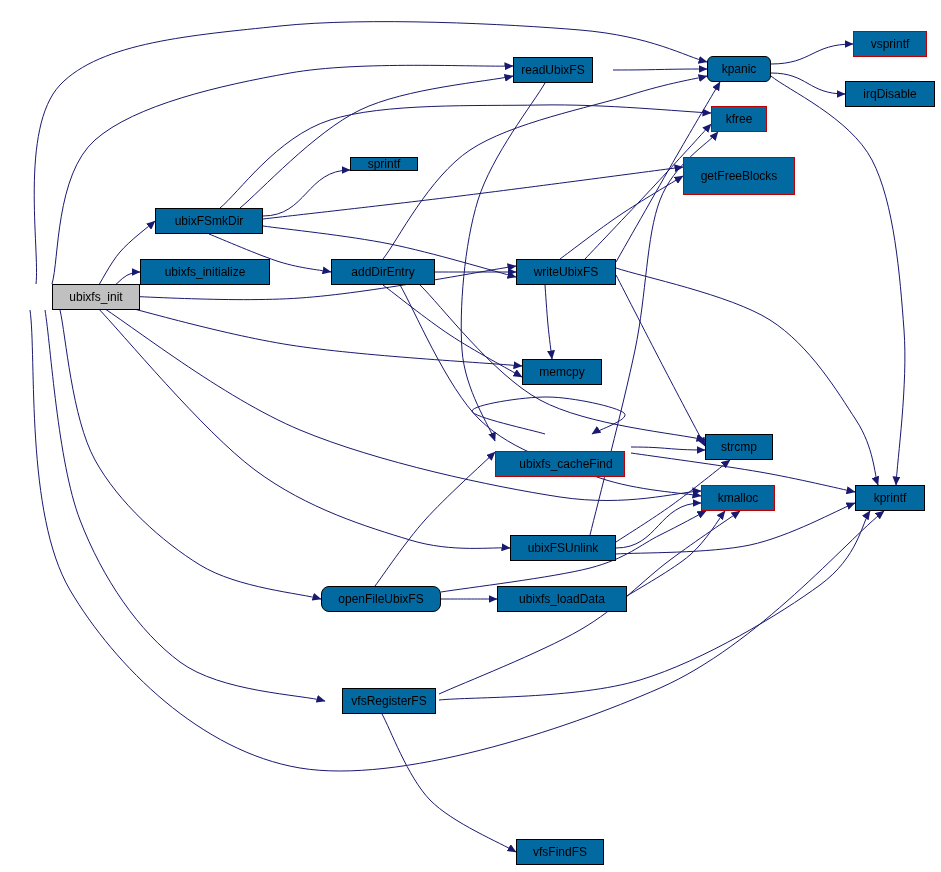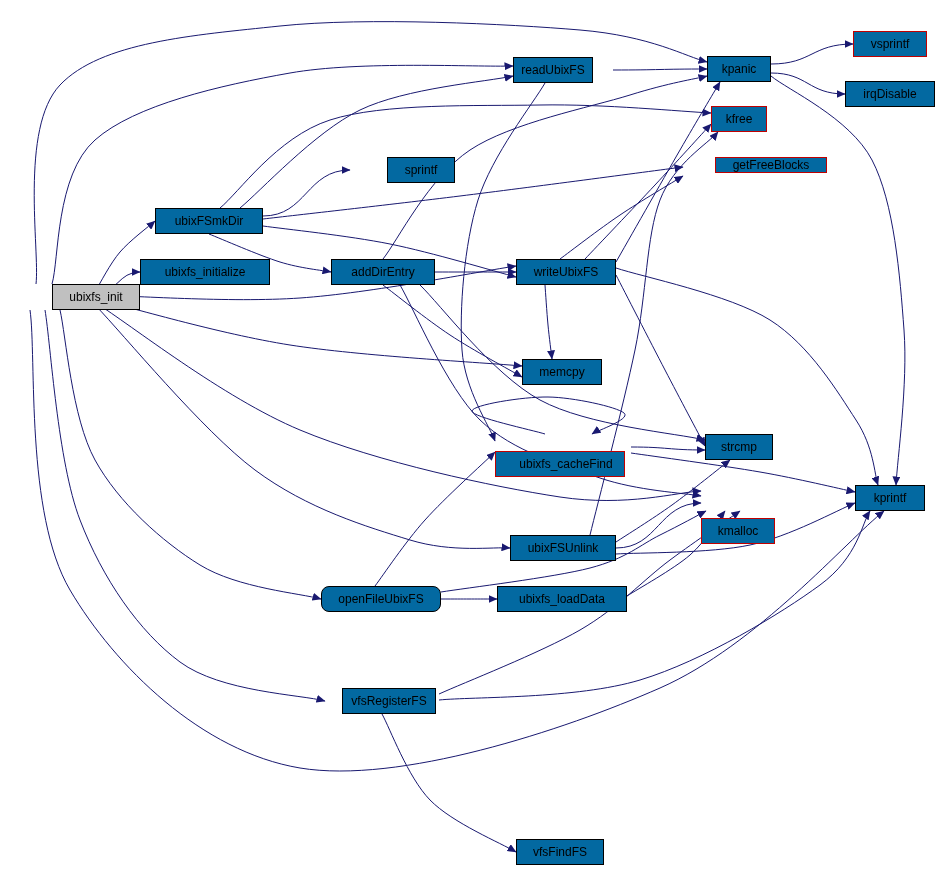--- a/index.html
+++ b/index.html
@@ -79,33 +79,33 @@
       <path d="M 441 592 C 465.8333333333333 588, 553.5 577.5, 590 568 C 626.5 558.5, 640.6666666666666 544.5, 660 535 C 679.3333333333334 525.5, 698.3333333333334 515, 706 511" fill="none" stroke="#191970" stroke-width="1" marker-end="url(#arrowhead)"></path>
       <path d="M 627 596 C 637.5 589.1666666666666, 673.6666666666666 569.1666666666666, 690 555 C 706.3333333333334 540.8333333333334, 719.1666666666666 518.3333333333334, 725 511" fill="none" stroke="#191970" stroke-width="1" marker-end="url(#arrowhead)"></path>
       <path d="M 382 714 C 390 728.3333333333334, 407.6666666666667 777, 430 800 C 452.3333333333333 823, 501.6666666666667 843.3333333333334, 516 852" fill="none" stroke="#191970" stroke-width="1" marker-end="url(#arrowhead)"></path>
       <path d="M 439 694 C 462.5 683.3333333333334, 541.5 652.3333333333334, 580 630 C 618.5 607.6666666666666, 643.3333333333334 579.8333333333334, 670 560 C 696.6666666666666 540.1666666666666, 728.3333333333334 519.1666666666666, 740 511" fill="none" stroke="#191970" stroke-width="1" marker-end="url(#arrowhead)"></path>
       <path d="M 439 700 C 472.5 696.6666666666666, 576.5 699.1666666666666, 640 680 C 703.5 660.8333333333334, 781.6666666666666 613.1666666666666, 820 585 C 858.3333333333334 556.8333333333334, 861.6666666666666 523.3333333333334, 870 511" fill="none" stroke="#191970" stroke-width="1" marker-end="url(#arrowhead)"></path>
     </svg>
   <div>
       <div class="node root" style="left: 8px; top: 284px; width: 88px; height: 26px; margin-left: 44px;">ubixfs_init</div>
       <div class="node" style="left: 155px; top: 208px; width: 108px; height: 26px;">ubixFSmkDir</div>
       <div class="node" style="left: 140px; top: 259px; width: 130px; height: 26px;">ubixfs_initialize</div>
-      <div class="node" style="left: 350px; top: 157px; width: 68px; height: 26px; margin-left: 37px;">sprintf</div>
+      <div class="node" style="left: 350px; top: 157px; width: 68px; height: 14px;">sprintf</div>
       <div class="node" style="left: 513px; top: 57px; width: 80px; height: 26px;">readUbixFS</div>
-      <div class="node" style="left: 707px; top: 56px; width: 64px; height: 26px;">kpanic</div>
+      <div class="node" style="left: 707px; top: 56px; width: 64px; height: 26px; border-radius: 6px;">kpanic</div>
       <div class="node truncated" style="left: 853px; top: 31px; width: 74px; height: 26px;">vsprintf</div>
       <div class="node" style="left: 845px; top: 81px; width: 90px; height: 26px;">irqDisable</div>
       <div class="node truncated" style="left: 711px; top: 106px; width: 56px; height: 26px;">kfree</div>
-      <div class="node truncated" style="left: 683px; top: 157px; width: 112px; height: 16px; margin-left: 32px;">getFreeBlocks</div>
+      <div class="node truncated" style="left: 683px; top: 157px; width: 112px; height: 38px;">getFreeBlocks</div>
       <div class="node" style="left: 331px; top: 259px; width: 104px; height: 26px;">addDirEntry</div>
       <div class="node" style="left: 516px; top: 259px; width: 100px; height: 26px;">writeUbixFS</div>
       <div class="node" style="left: 522px; top: 359px; width: 80px; height: 26px;">memcpy</div>
       <div class="node truncated" style="left: 495px; top: 451px; width: 130px; height: 26px; padding-left: 12px;">ubixfs_cacheFind</div>
       <div class="node" style="left: 705px; top: 434px; width: 68px; height: 26px;">strcmp</div>
-      <div class="node truncated" style="left: 701px; top: 485px; width: 74px; height: 26px; margin-top: 33px;">kmalloc</div>
+      <div class="node truncated" style="left: 701px; top: 485px; width: 74px; height: 26px;">kmalloc</div>
       <div class="node" style="left: 855px; top: 485px; width: 70px; height: 26px;">kprintf</div>
       <div class="node" style="left: 510px; top: 535px; width: 106px; height: 26px;">ubixFSUnlink</div>
       <div class="node" style="left: 321px; top: 586px; width: 120px; height: 26px; border-radius: 8px;">openFileUbixFS</div>
       <div class="node" style="left: 497px; top: 586px; width: 130px; height: 26px;">ubixfs_loadData</div>
       <div class="node" style="left: 342px; top: 688px; width: 94px; height: 26px;">vfsRegisterFS</div>
       <div class="node" style="left: 516px; top: 839px; width: 88px; height: 26px;">vfsFindFS</div>
     </div>
 </div>
 
 </body></html>

